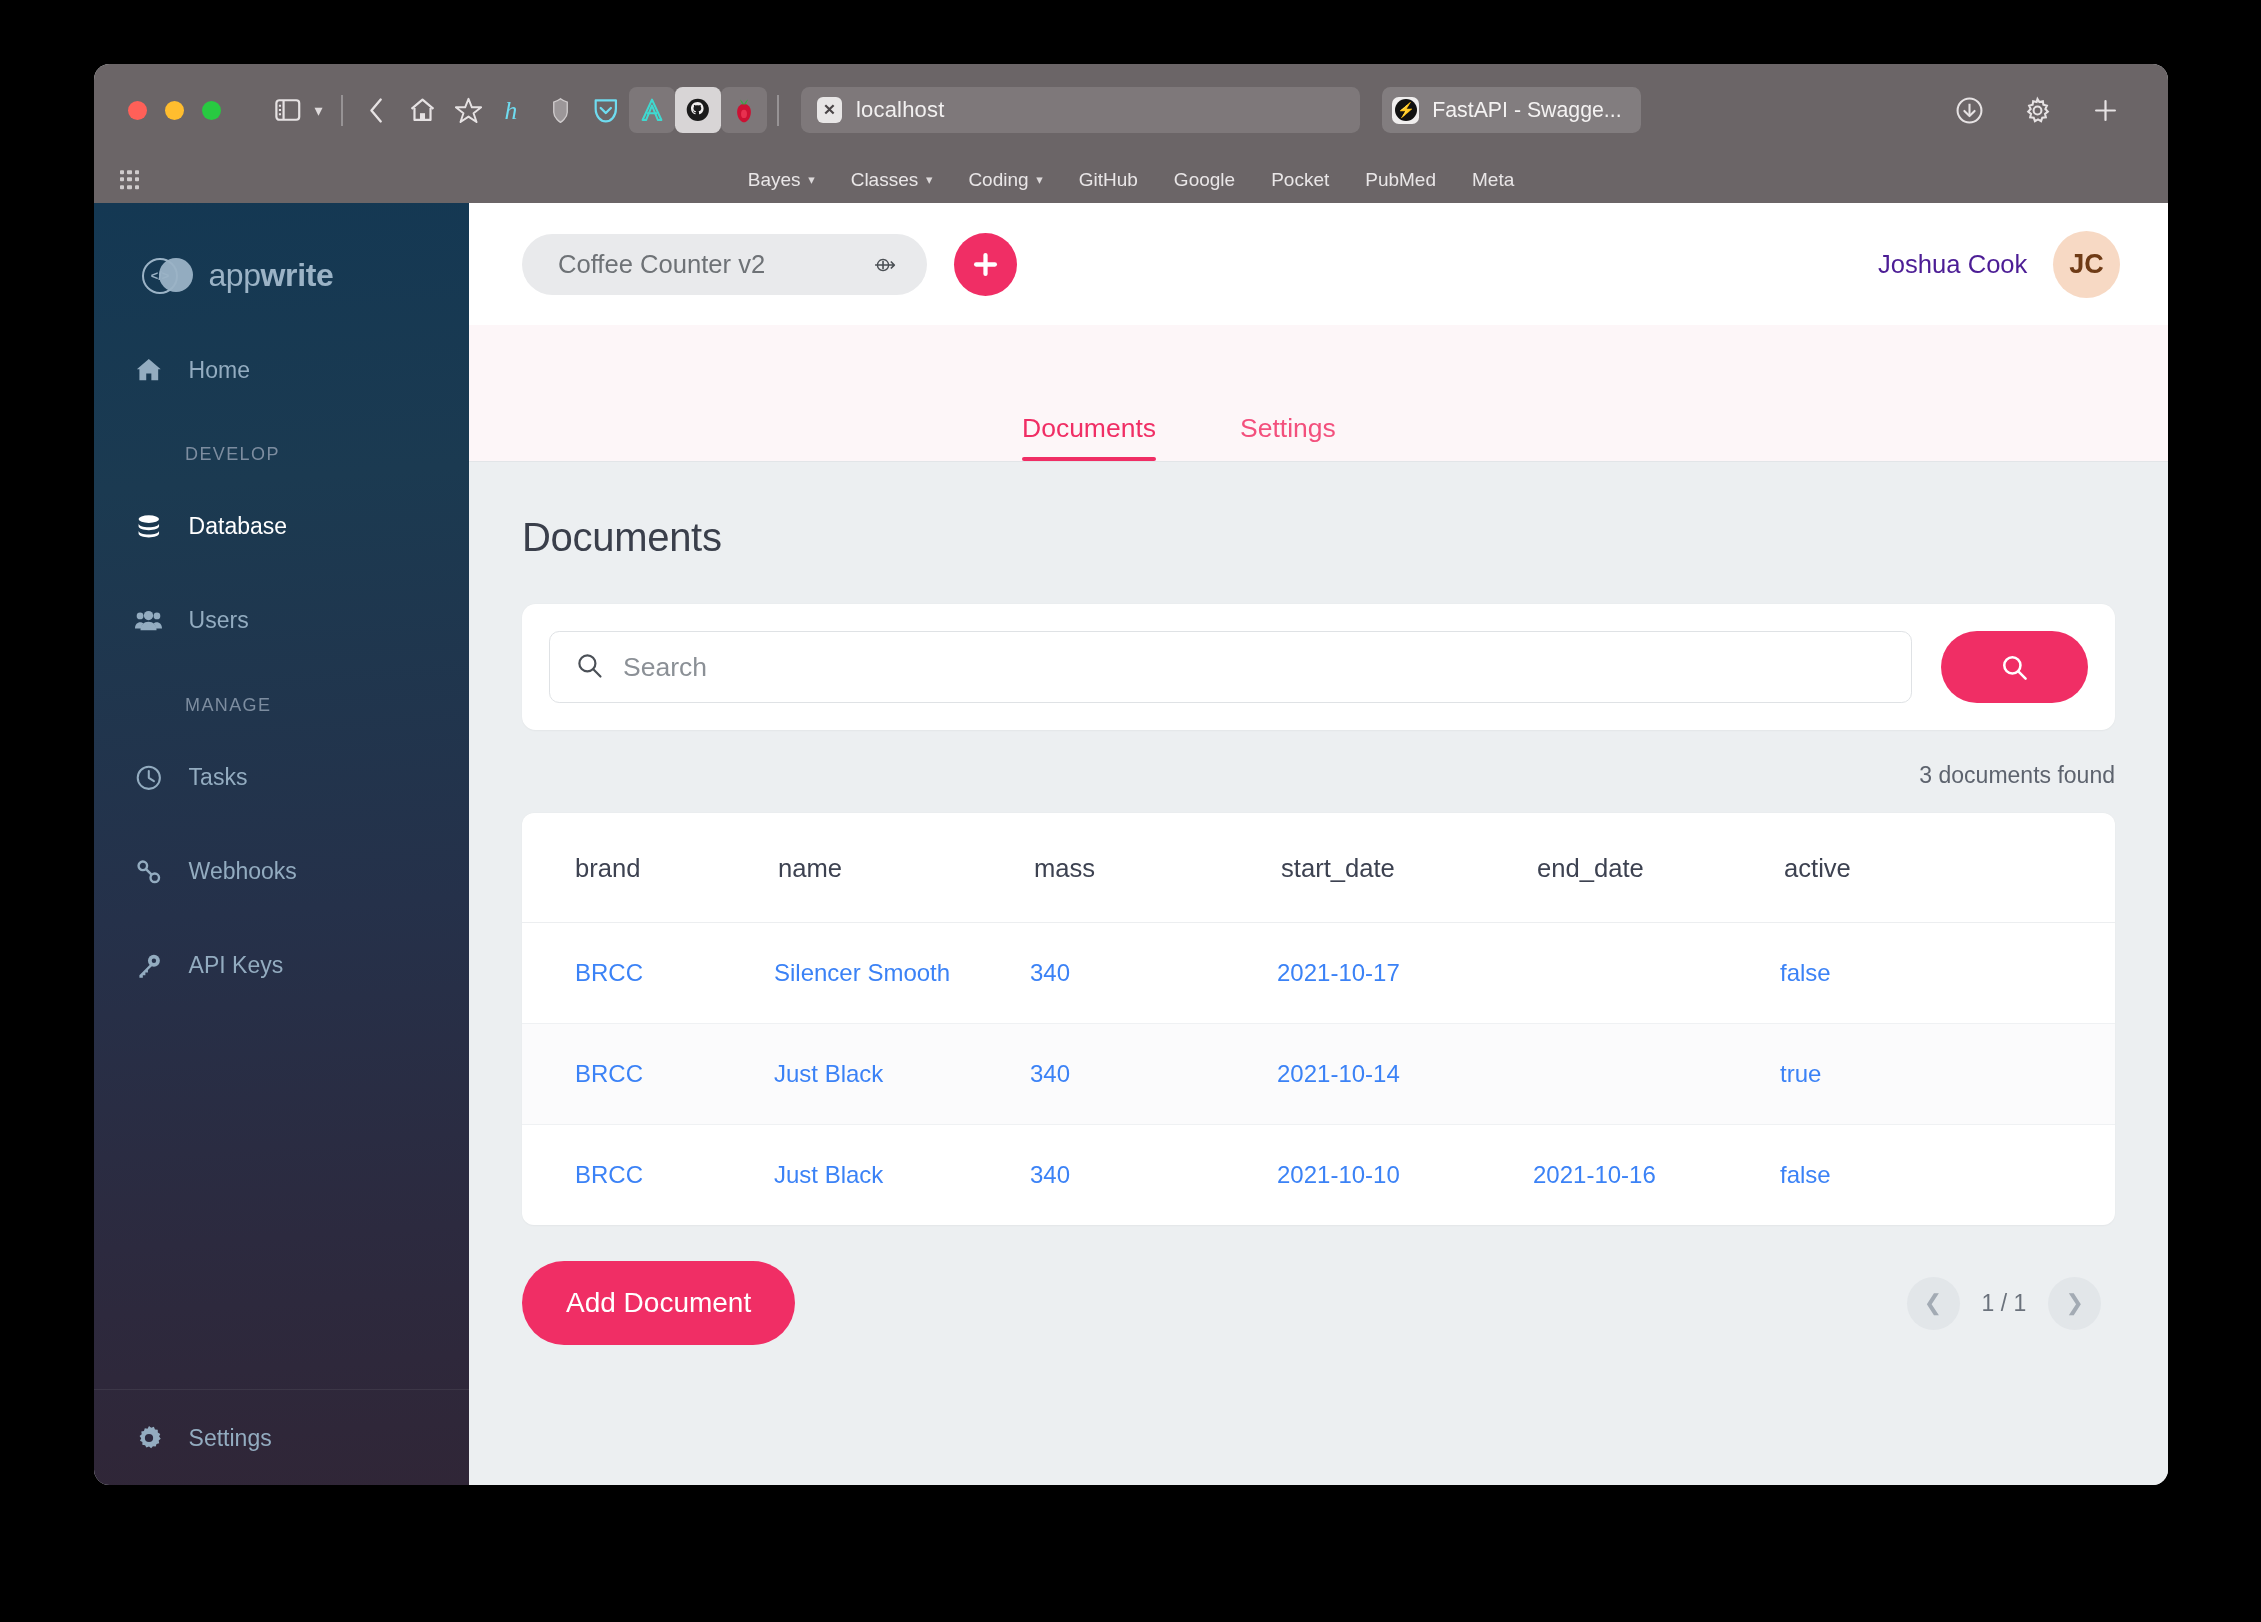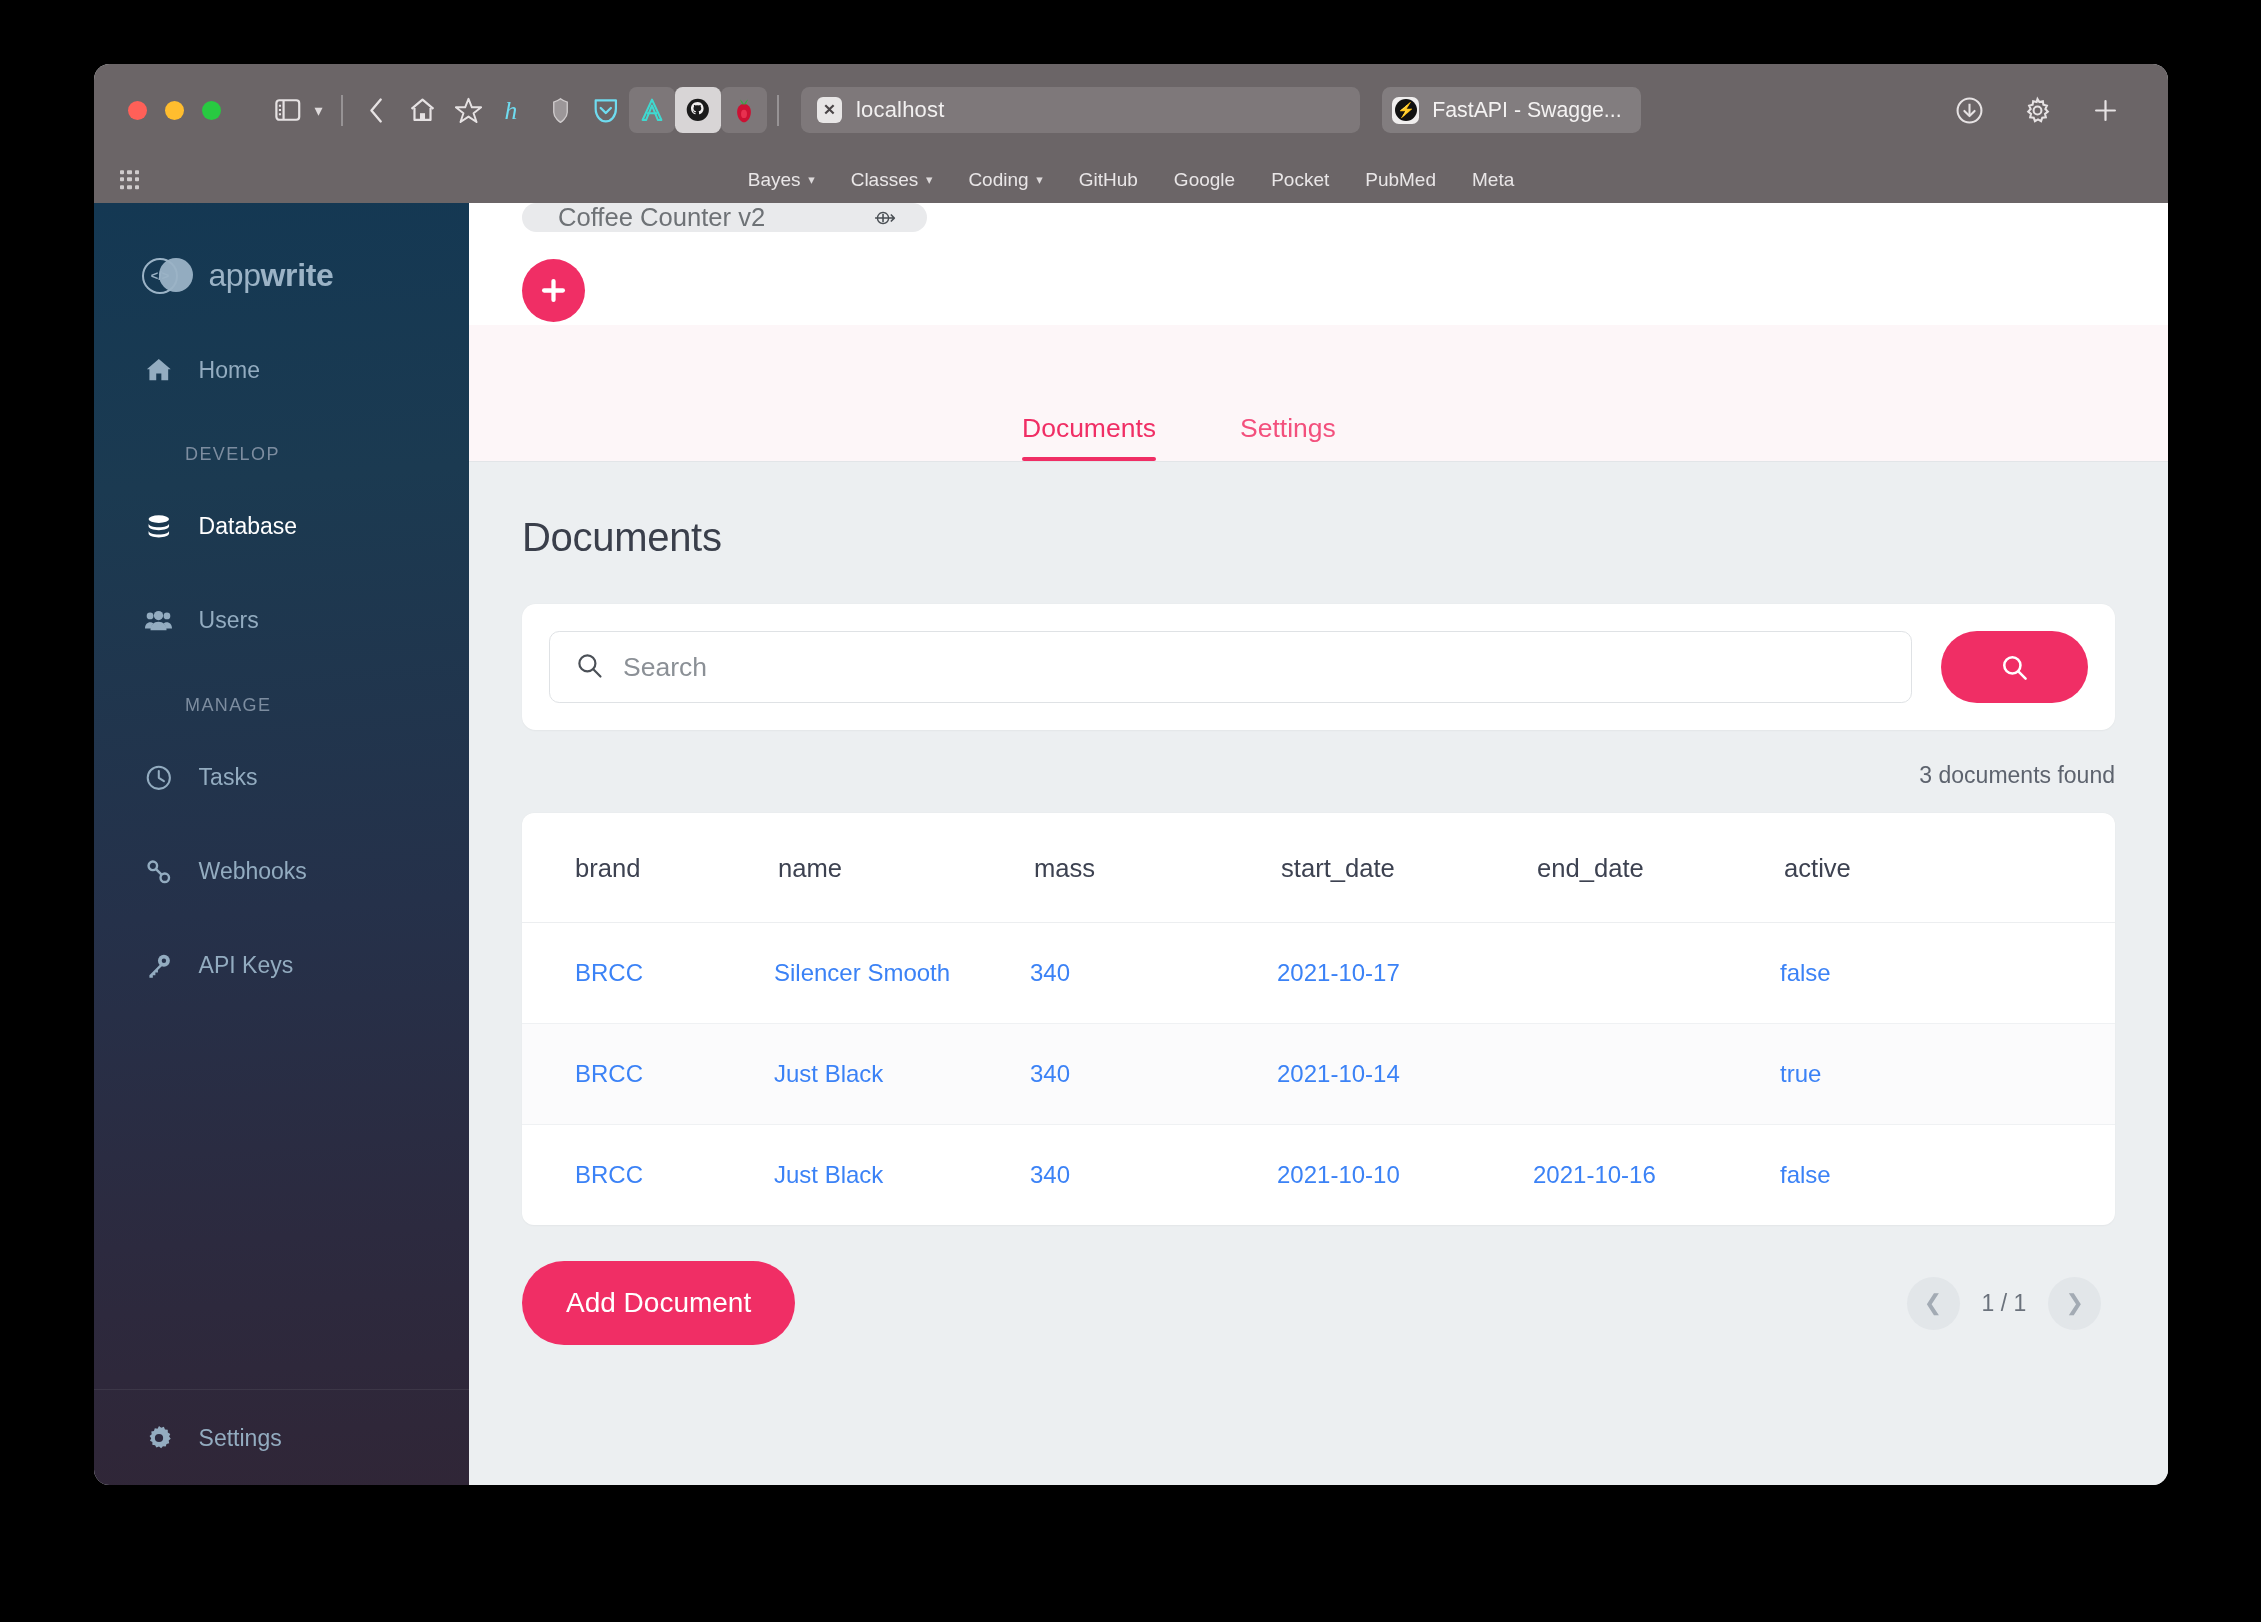--- a/index.html
+++ b/index.html
@@ -142,21 +142,21 @@
     width: 34px; height: 34px; border-radius: 50%;
     background: #93acc0; z-index: 1;
   }
   .logo-text { font-size: 32px; color: #9bb3c6; letter-spacing: -0.4px; }
   .logo-text b { font-weight: 700; }
 
   .nav { padding-top: 19px; flex: 1 1 auto; }
   .nav-item {
     display: flex; align-items: center;
     height: 94px;
-    padding-left: 50px; gap: 25.6px;
+    padding-left: 40px; gap: 25.6px;
     color: #93acc0; font-size: 23px;
   }
   .nav-item.active { color: #ffffff; }
   .nav-item .ic { width: 29px; display: flex; align-items: center; justify-content: center; flex: 0 0 auto; }
   .nav-item.active .ic svg { fill: #fff; }
   .nav-sec {
     color: #7d8da0; font-size: 18px; letter-spacing: 1.4px;
     padding-left: 49px; margin-top: 15.4px; margin-bottom: 3.4px;
     height: 44px; display: flex; align-items: center; margin-left: 42px;
   }
@@ -165,24 +165,23 @@
     height: 96px;
   }
   .nav-bottom .nav-item { height: 96px; }
 
   
   .main { flex: 1 1 auto; background: #eceff1; display: flex; flex-direction: column; min-width: 0; }
 
   .topbar {
     background: #ffffff;
     height: 122px;
-    display: flex; align-items: flex-start;
+    display: flex; align-items: center;
     padding: 0 48px 0 53px;
     gap: 27px;
-    flex-direction: column;
   }
   .proj-select {
     width: 405px; height: 61px;
     background: #e9eaec; border-radius: 31px;
     display: flex; align-items: center; justify-content: space-between;
     padding: 0 31px 0 36px;
     color: #6e7276; font-size: 25.6px;
   }
   .proj-select .cv { color: #4a4f54; font-size: 19px; }
   .plus-btn {

